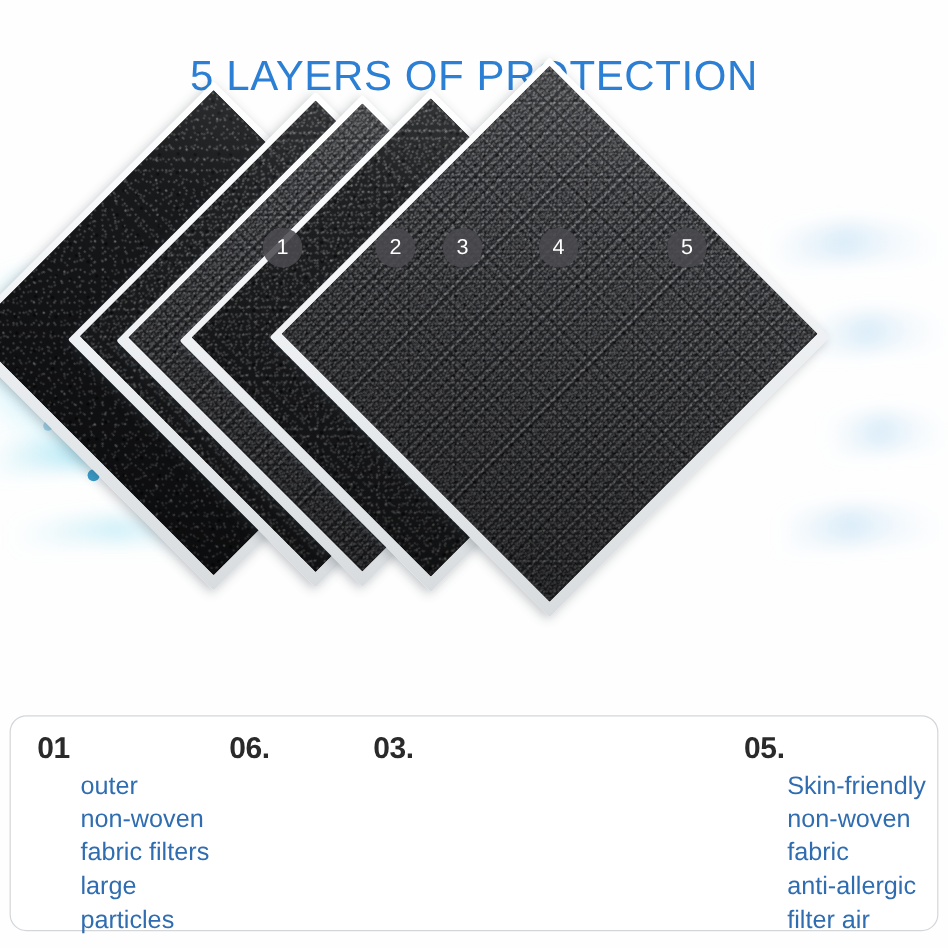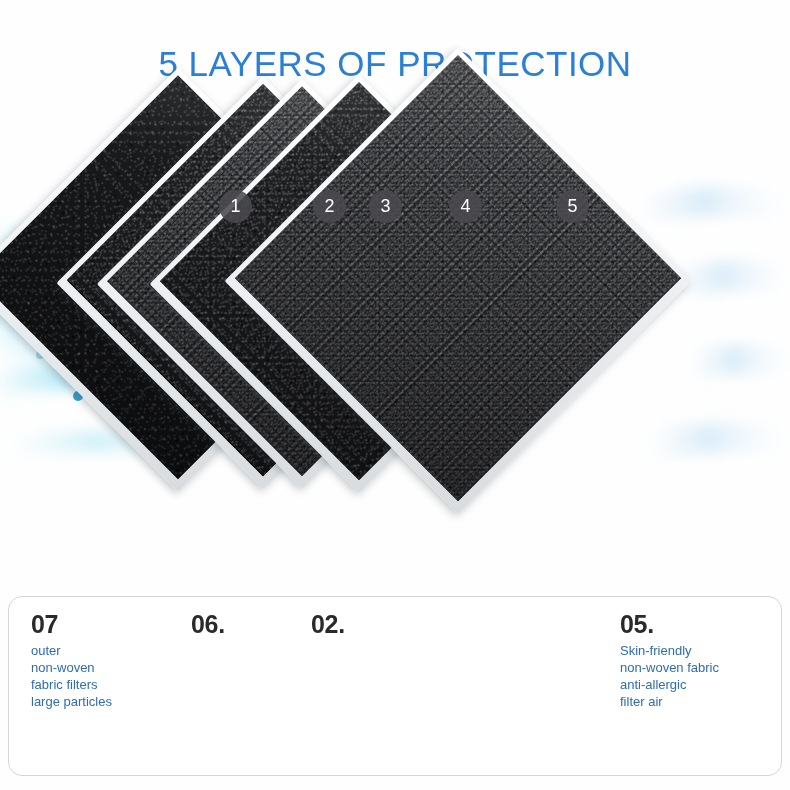--- a/index.html
+++ b/index.html
@@ -187,24 +187,25 @@
   .info-num {
     font-size: 25px;
     font-weight: 700;
     color: #2a2a2a;
     letter-spacing: -0.3px;
     margin-bottom: 3px;
     line-height: 1.1;
   }
 
   .info-desc {
-    font-size: 13px;
+    font-size: 21px;
     line-height: 1.33;
     color: #2f6cb0;
     white-space: pre-line;
+    margin-left: 36px;
   }
 </style>
 </head>
 <body>
 
 <div id="stage">
 
   <div id="title">5 LAYERS OF PROTECTION</div>
 
   <svg id="airflow" viewBox="0 0 790 600" xmlns="http://www.w3.org/2000/svg">
@@ -335,33 +336,33 @@
   <div id="panel-notch">
     <div class="nw"></div>
     <div class="ne"></div>
     <div class="mask"></div>
   </div>
 
   <div id="info-panel">
     <div id="panel-inner">
 
       <div class="info-col" style="left:22px; width:152px;">
-        <div class="info-num">07</div>
+        <div class="info-num">01</div>
         <div class="info-desc">outer
 non-woven
 fabric filters
 large particles</div>
       </div>
 
       <div class="info-col" style="left:182px; width:196px;">
         <div class="info-num">06.</div>
       </div>
 
       <div class="info-col" style="left:302px; width:80px;">
-        <div class="info-num">02.</div>
+        <div class="info-num">03.</div>
         <div class="info-desc"></div>
       </div>
 
       <div class="info-col" style="left:468px; width:190px;">
       </div>
 
       <div class="info-col" style="left:611px; width:175px;">
         <div class="info-num">05.</div>
         <div class="info-desc">Skin-friendly
 non-woven fabric

